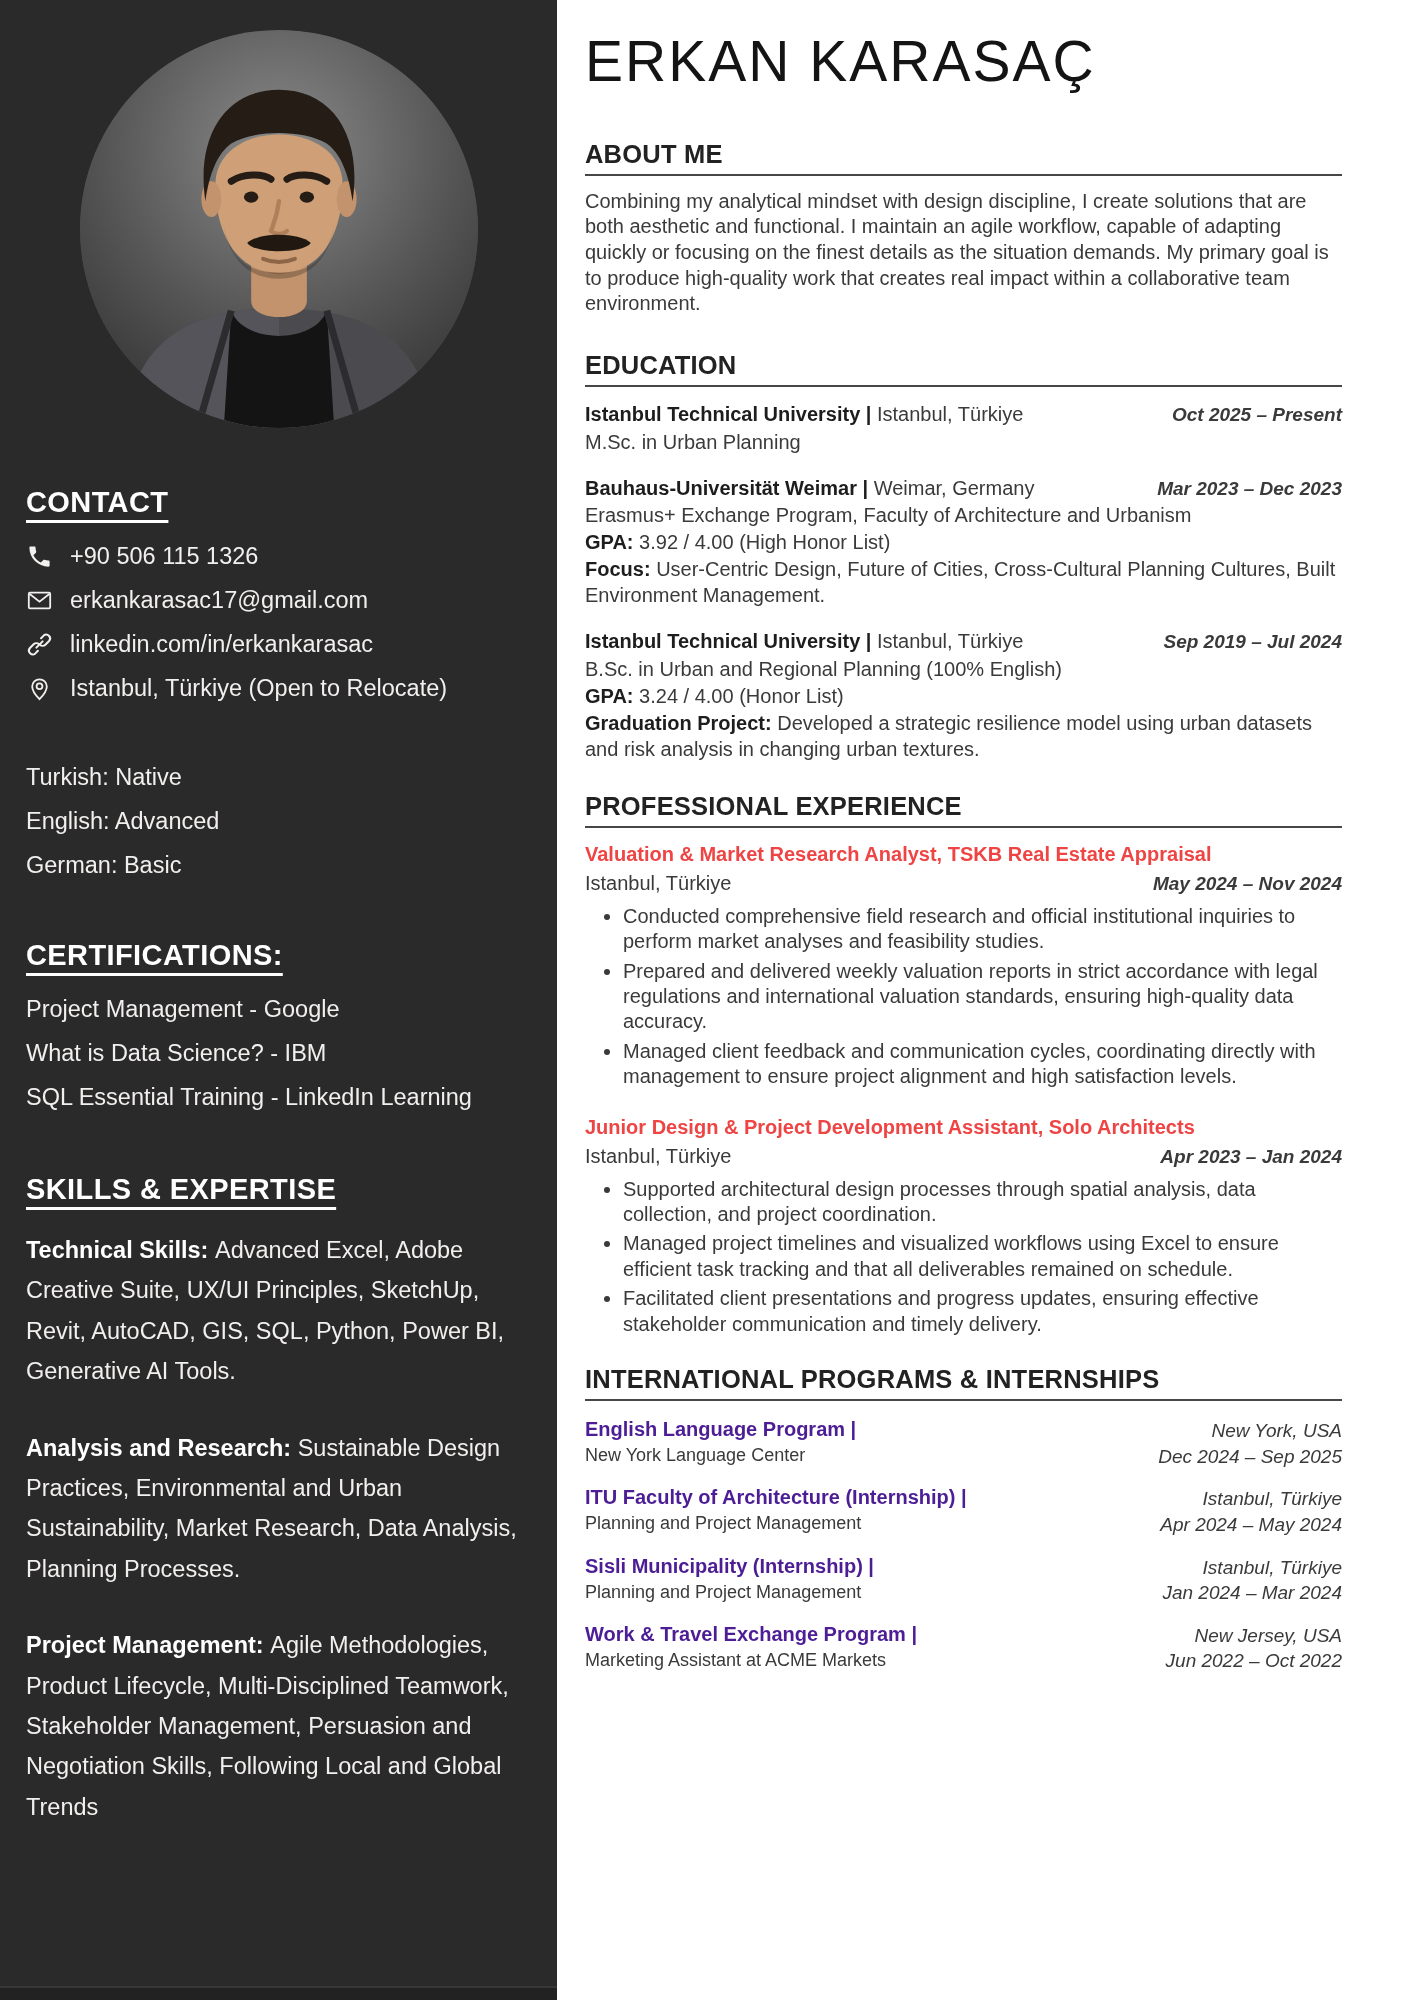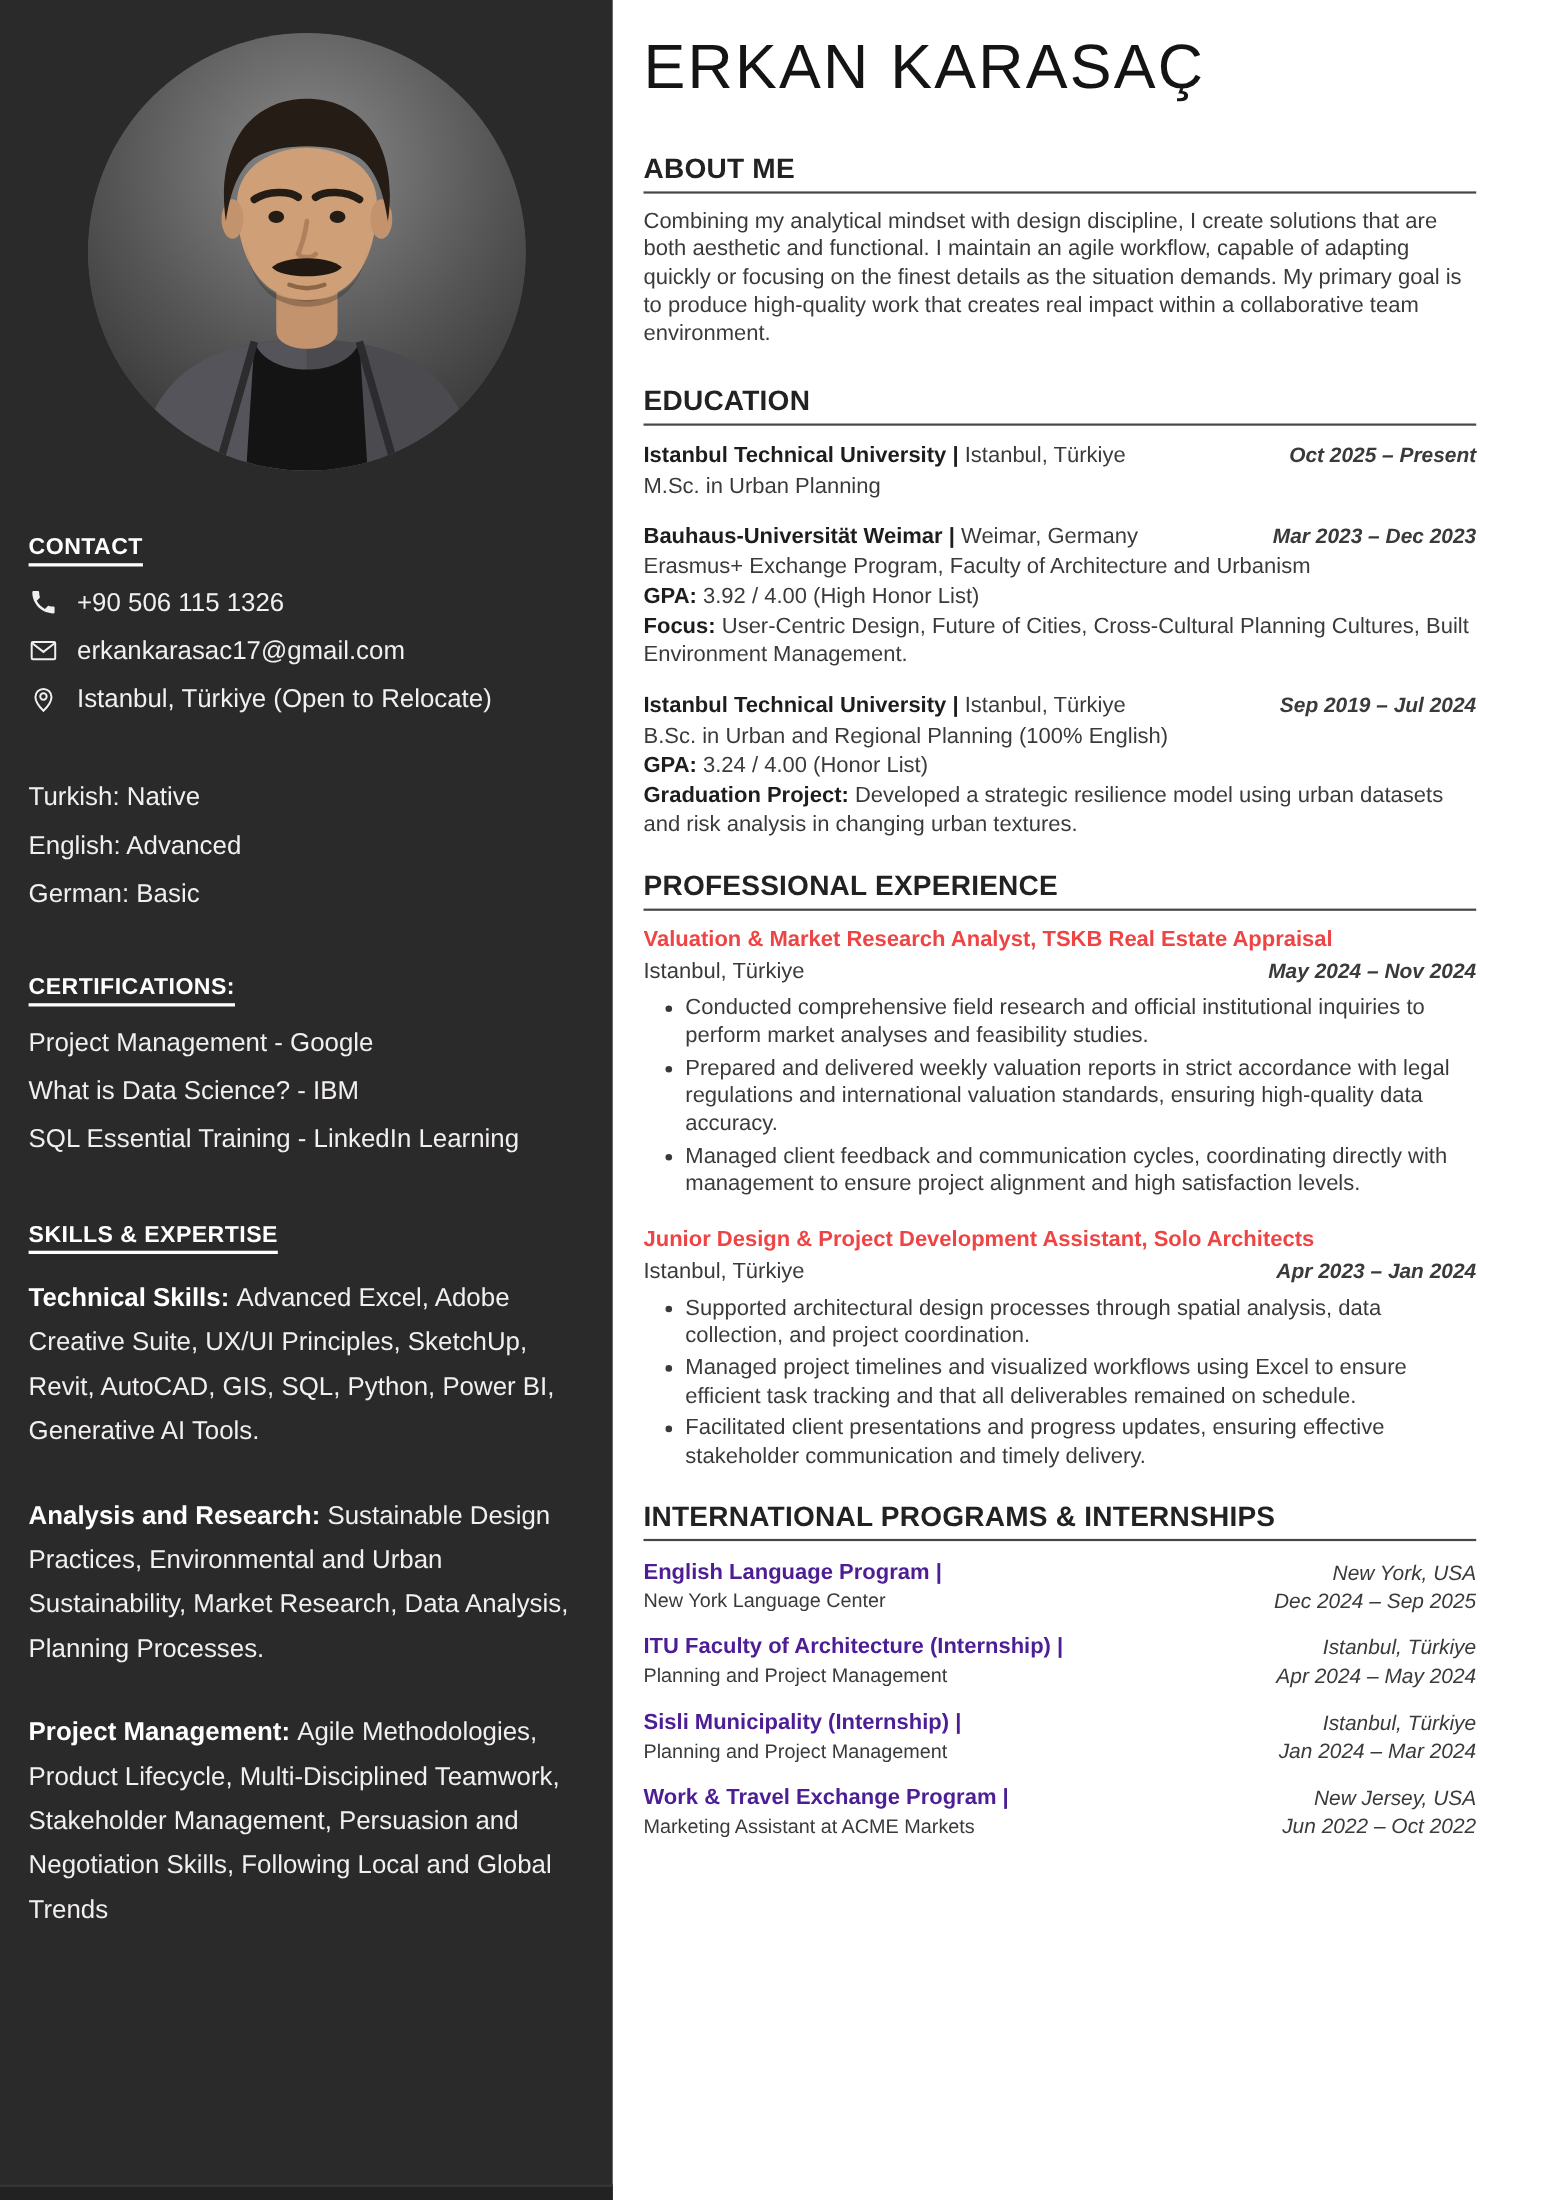--- a/index.html
+++ b/index.html
@@ -16,21 +16,21 @@
     background:#232222; border-top:2px solid #383737;
   }
   .photo-wrap {
     width:398px; height:398px; border-radius:50%; overflow:hidden; margin:0 auto;
     background:#4e4e4e;
   }
   .photo-wrap svg { display:block; width:100%; height:100%; }
 
   .s-section { margin-top:58px; }
   .s-title {
-    font-size:21px; font-weight:700; color:#ffffff; margin:0 0 24px 0; letter-spacing:0.4px;
+    font-size:29px; font-weight:700; color:#ffffff; margin:0 0 24px 0; letter-spacing:0.4px;
     text-decoration:underline; text-decoration-thickness:2.5px; text-underline-offset:8px;
   }
   .contact-list { list-style:none; margin:0; padding:0; }
   .contact-item { display:flex; align-items:center; gap:17px; margin-bottom:17px; font-size:23.5px; white-space:nowrap; }
   .cicon { flex:0 0 27px; width:27px; height:27px; display:flex; align-items:center; justify-content:center; }
   .cicon svg { width:27px; height:27px; }
 
   .plain-list { list-style:none; margin:0; padding:0; }
   .plain-list li { font-size:23.5px; margin-bottom:17px; white-space:nowrap; }
 
@@ -130,20 +130,30 @@
           <span class="cicon">
             <svg viewBox="0 0 24 24" fill="none" stroke="#f2f0ef" stroke-width="1.6">
                 <rect x="2.5" y="5" width="19" height="14" rx="1"></rect>
                 <path d="M3 6l9 7 9-7"></path>
               </svg>
           </span>
           <span>erkankarasac17@gmail.com</span>
         </li>
         <li class="contact-item">
           <span class="cicon">
+            <svg viewBox="0 0 24 24" fill="none" stroke="#f2f0ef" stroke-width="1.8" stroke-linecap="round">
+                <path d="M9.2 14.8l5.6-5.6"></path>
+                <path d="M10.6 17.6l-2.3 2.3a3.4 3.4 0 0 1-4.8-4.8l3.3-3.3a3.4 3.4 0 0 1 4.8 0"></path>
+                <path d="M13.4 6.4l2.3-2.3a3.4 3.4 0 0 1 4.8 4.8l-3.3 3.3a3.4 3.4 0 0 1-4.8 0"></path>
+              </svg>
+          </span>
+          <span>linkedin.com/in/erkankarasac</span>
+        </li>
+        <li class="contact-item">
+          <span class="cicon">
             <svg viewBox="0 0 24 24" fill="none" stroke="#f2f0ef" stroke-width="1.6">
                 <path d="M12 21.5s-6.5-6.4-6.5-11.2a6.5 6.5 0 0 1 13 0C18.5 15.1 12 21.5 12 21.5z"></path>
                 <circle cx="12" cy="10" r="2.6"></circle>
               </svg>
           </span>
           <span>Istanbul, Türkiye (Open to Relocate)</span>
         </li>
       </ul>
     </section>
 

